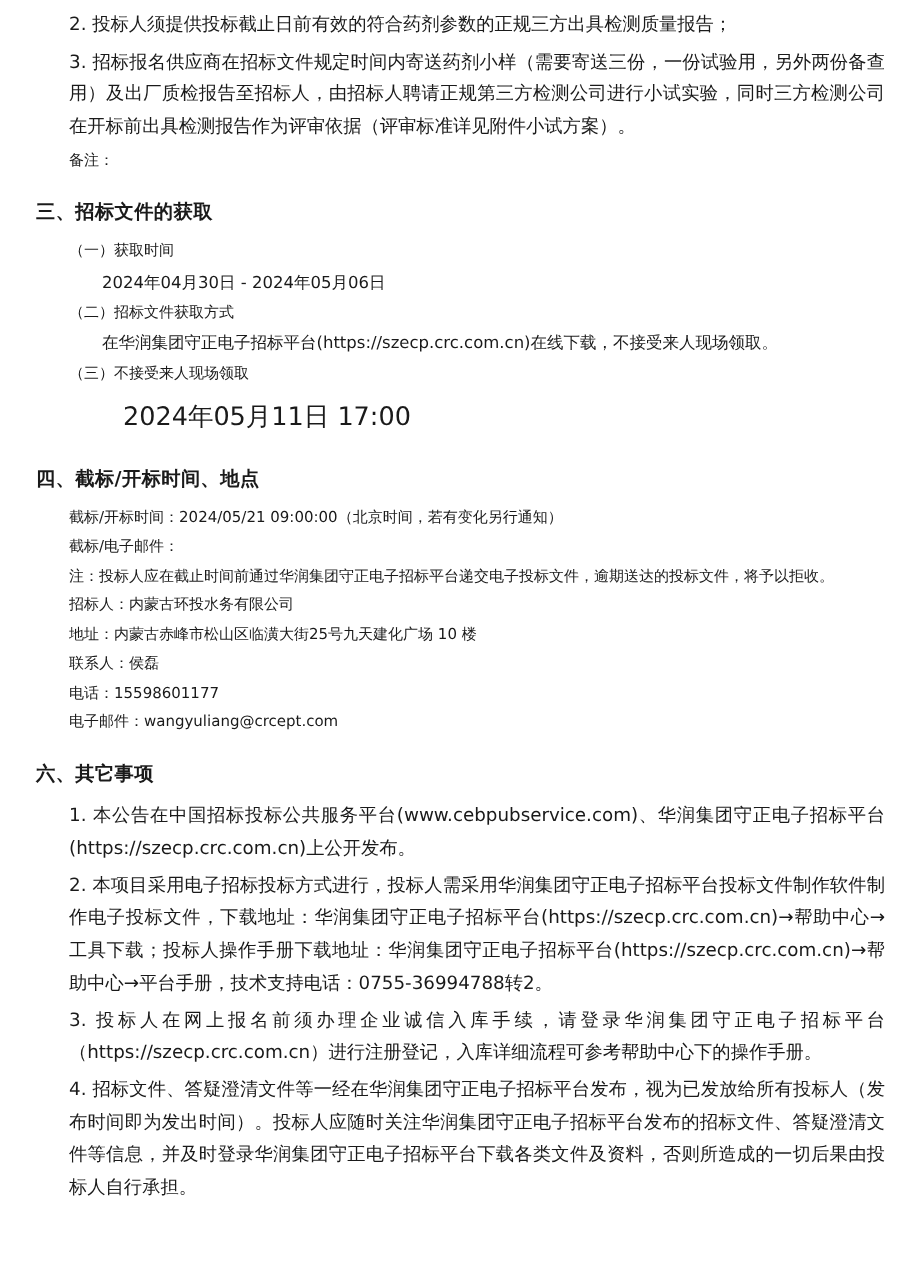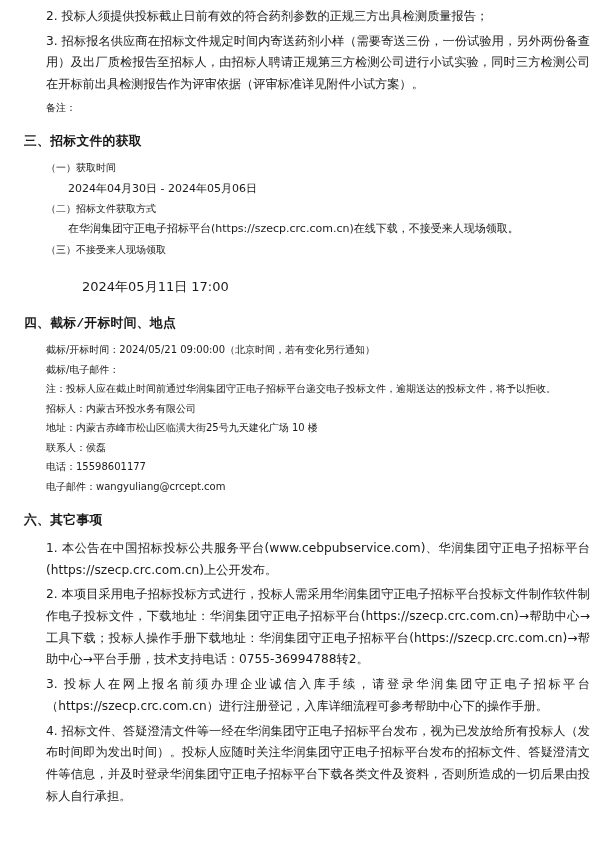--- a/index.html
+++ b/index.html
@@ -23,38 +23,37 @@
   }
   .content {
     padding: 6px 22px 0 24px;
   }
   .heading {
     font-size: 12.8px;
     font-weight: bold;
     margin: 14px 0 6px 0;
     line-height: 1.7;
     letter-spacing: 0.3px;
-    font-family: Liberation Mono, monospace;
   }
   .sub {
     font-size: 10px;
     line-height: 1.85;
     margin: 0 0 1px 0;
     padding-left: 22px;
   }
   .sub2 {
     font-size: 11px;
     line-height: 1.85;
     margin: 0 0 1px 0;
     padding-left: 44px;
   }
   .sub3 {
-    font-size: 13px;
+    font-size: 17px;
     line-height: 1.85;
-    margin: 16px 0 1px 0;
+    margin: 4px 0 1px 0;
     padding-left: 58px;
   }
   .numlist {
     font-size: 12.2px;
     line-height: 1.78;
     margin: 0 0 3px 0;
     padding-left: 22px;
     text-align: justify;
     text-justify: inter-ideograph;
   }

